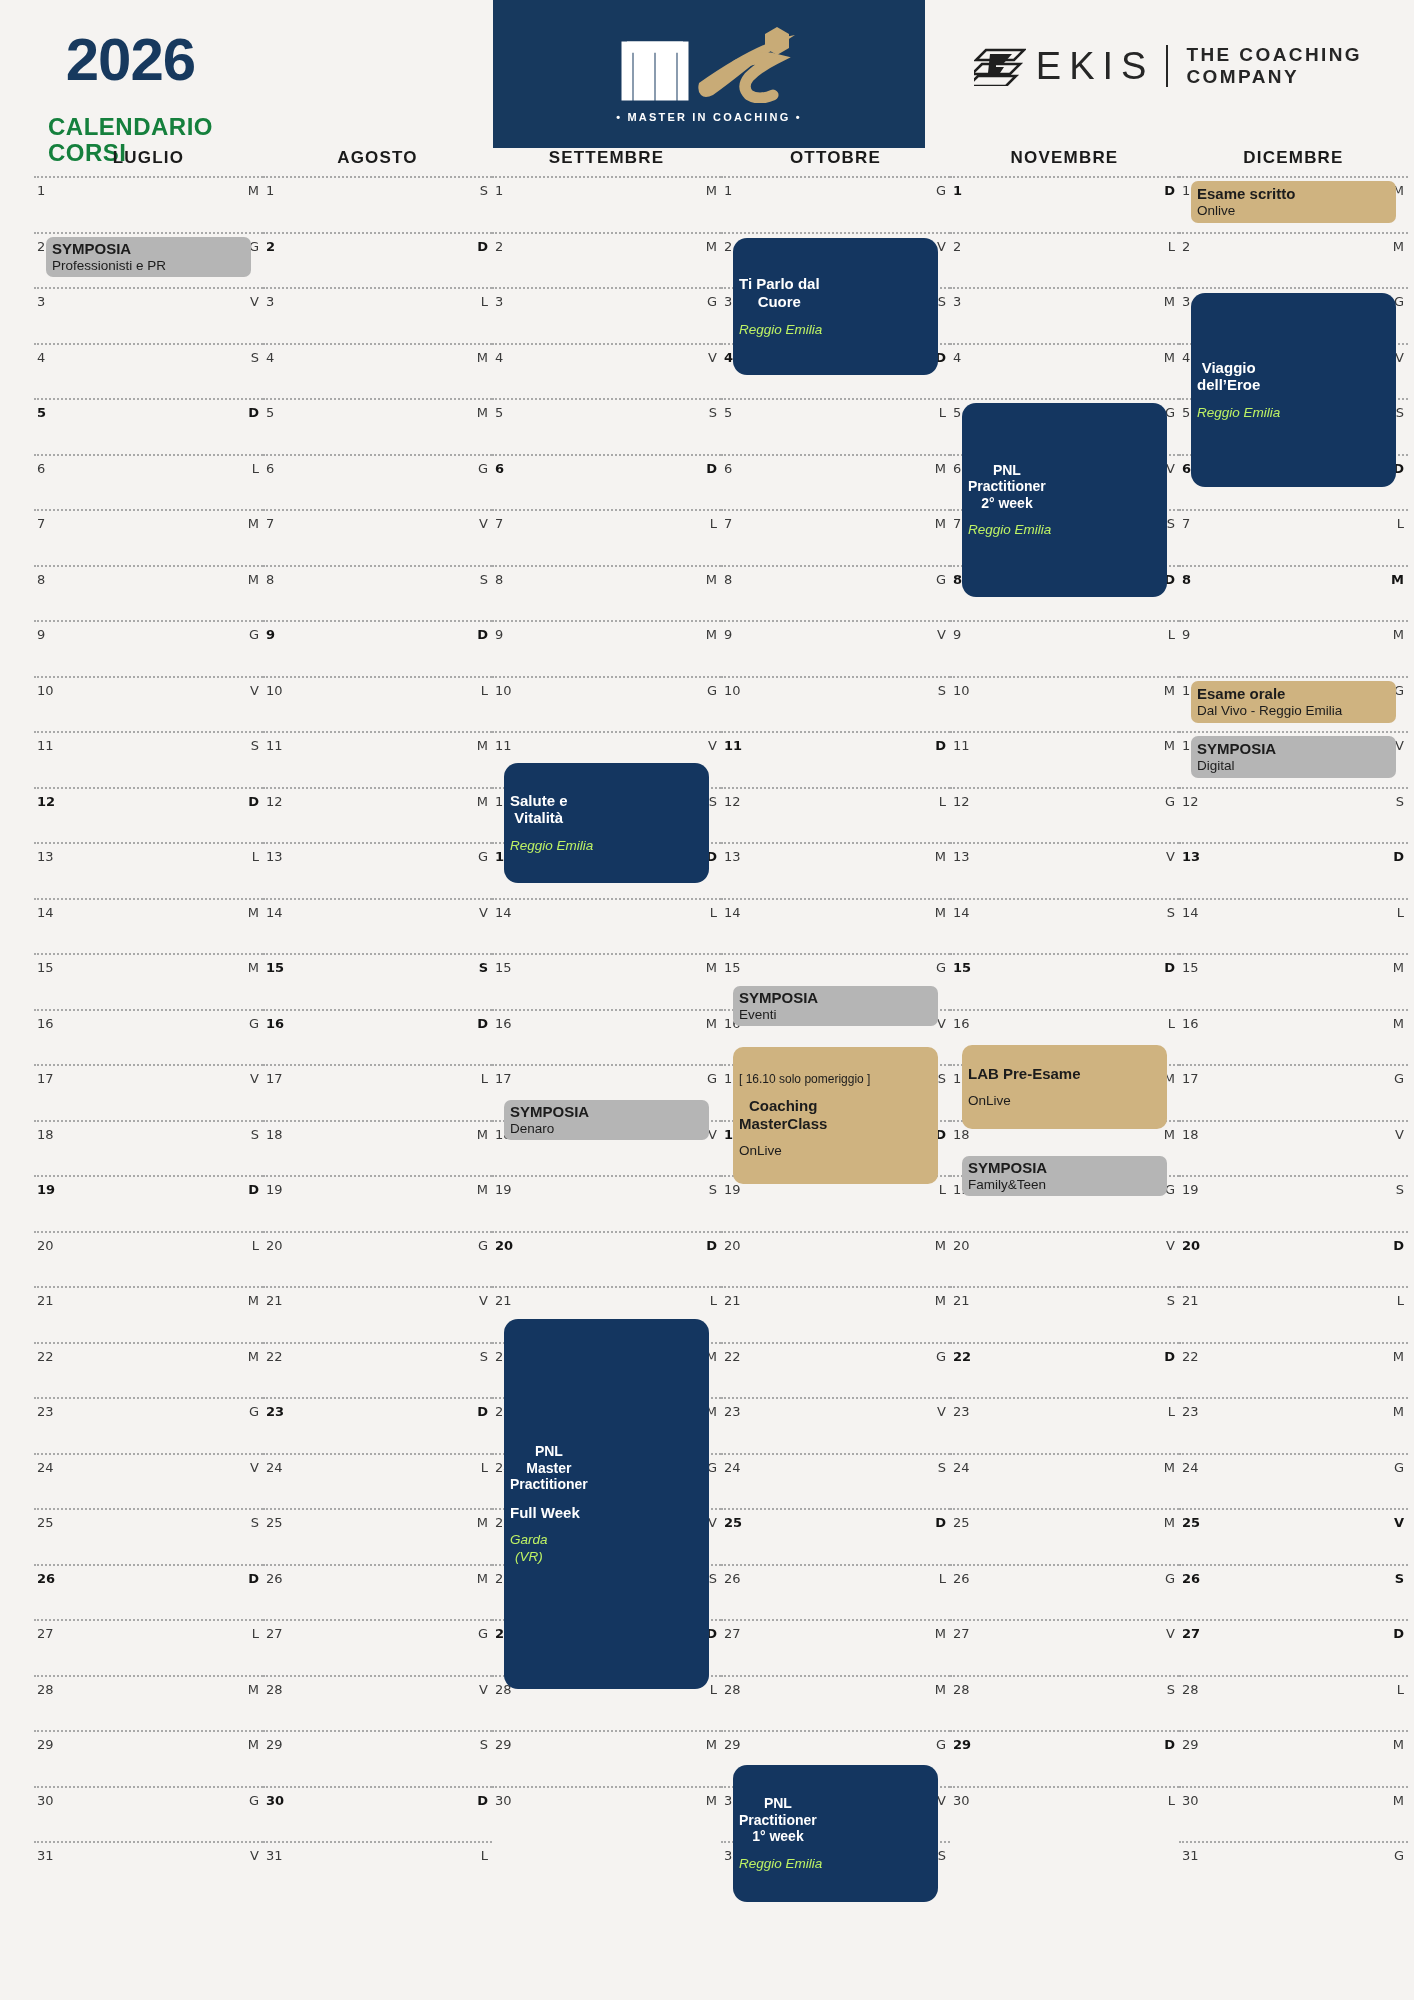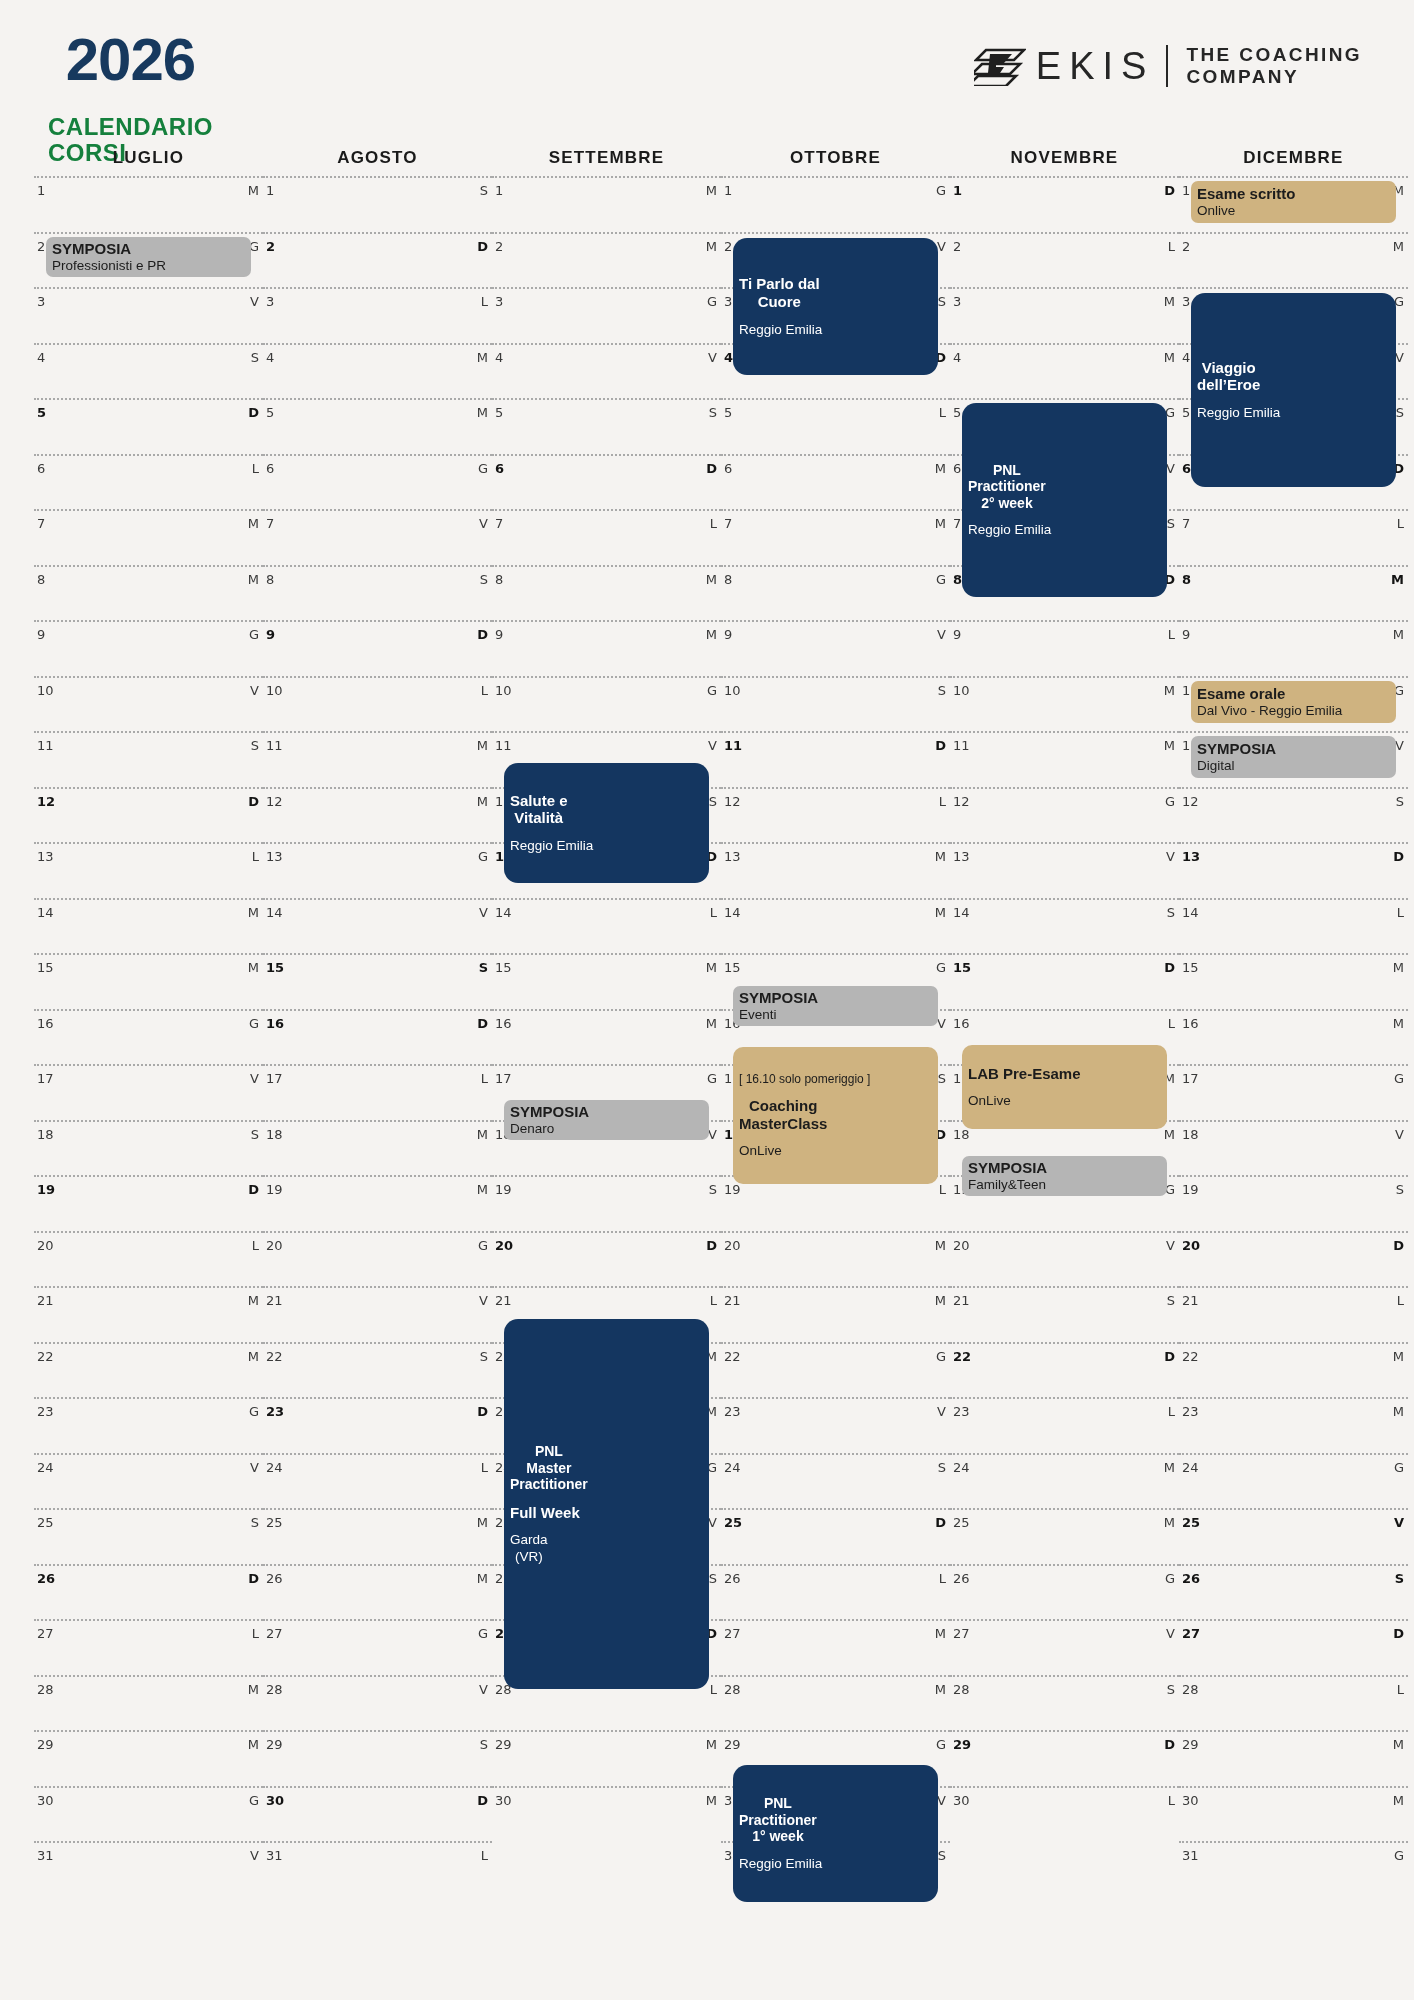--- a/index.html
+++ b/index.html
@@ -114,36 +114,49 @@
   }
   .ev-navy { background: #143660; border-radius: 14px; color: #ffffff; }
   .ev-gold { background: #cfb380; border-radius: 10px; color: #1c1c1c; }
   .ev-grey { background: #b5b5b5; border-radius: 7px;  color: #1c1c1c; }
 
   .ev-title { font-size: 15px; font-weight: 700; line-height: 1.18; }
   .ev-title.sm { font-size: 14px; }
   .ev-sub   { font-size: 13.5px; font-weight: 400; line-height: 1.2; }
   .ev-gap   { height: 11px; }
   .ev-note  { font-size: 12px; font-weight: 400; line-height: 1.2; }
-  .ev-navy .ev-sub { color: #ffffff; }
+  .ev-navy .ev-sub { color: #bef264; font-style: italic; }
   .ev-flat  { border-radius: 7px; }
 </style>
 </head>
 <body>
 
 <div class="header">
 
   <div class="hdr-left">
     <div class="year">2026</div>
     <div>
       <div class="subtitle">CALENDARIO</div>
       <div class="subtitle">CORSI</div>
     </div>
   </div>
 
+  <div class="logo-box">
+    <svg class="logo-mark" width="200" height="78" viewBox="0 0 200 78">
+
+      <path d="M18 70 L18 22 L30 22 L30 70 L40 70 L40 22 L52 22 L52 70 L62 70 L62 22 L74 22 L74 70" fill="none" stroke="#ffffff" stroke-width="11" stroke-linecap="square"></path>
+      <path d="M18 22 L74 22" fill="none" stroke="#ffffff" stroke-width="11"></path>
+
+      <path d="M90 58 Q150 16 186 10 Q160 26 138 44 Q118 60 104 70 Q96 74 92 70 Q88 66 90 58 Z" fill="#c8ab77"></path>
+      <path d="M128 40 Q150 30 166 34 Q150 42 140 52 Q132 62 140 70 Q150 76 164 70" fill="none" stroke="#c8ab77" stroke-width="11" stroke-linecap="round"></path>
+
+      <polygon points="168,2 180,9 180,23 168,30 156,23 156,9" fill="#c8ab77"></polygon>
+    </svg>
+    <div class="logo-tag">• MASTER IN COACHING •</div>
+  </div>
 
   <div class="hdr-right">
     <svg width="52" height="40" viewBox="0 0 52 40">
       <polygon points="12,4 50,4 40,14 2,14" fill="none" stroke="#1f1f1f" stroke-width="2.6"></polygon>
       <polygon points="8,18 46,18 36,28 -2,28" fill="none" stroke="#1f1f1f" stroke-width="2.6"></polygon>
       <polygon points="4,30 42,30 32,40 -6,40" fill="none" stroke="#1f1f1f" stroke-width="2.6"></polygon>
       <path d="M16 8 L38 8 L30 17 L22 17 L22 21 L30 21 L26 27 L14 27 Z" fill="#1f1f1f"></path>
     </svg>
     <div class="ekis-word">EKIS</div>
     <div class="ekis-divider"></div>

